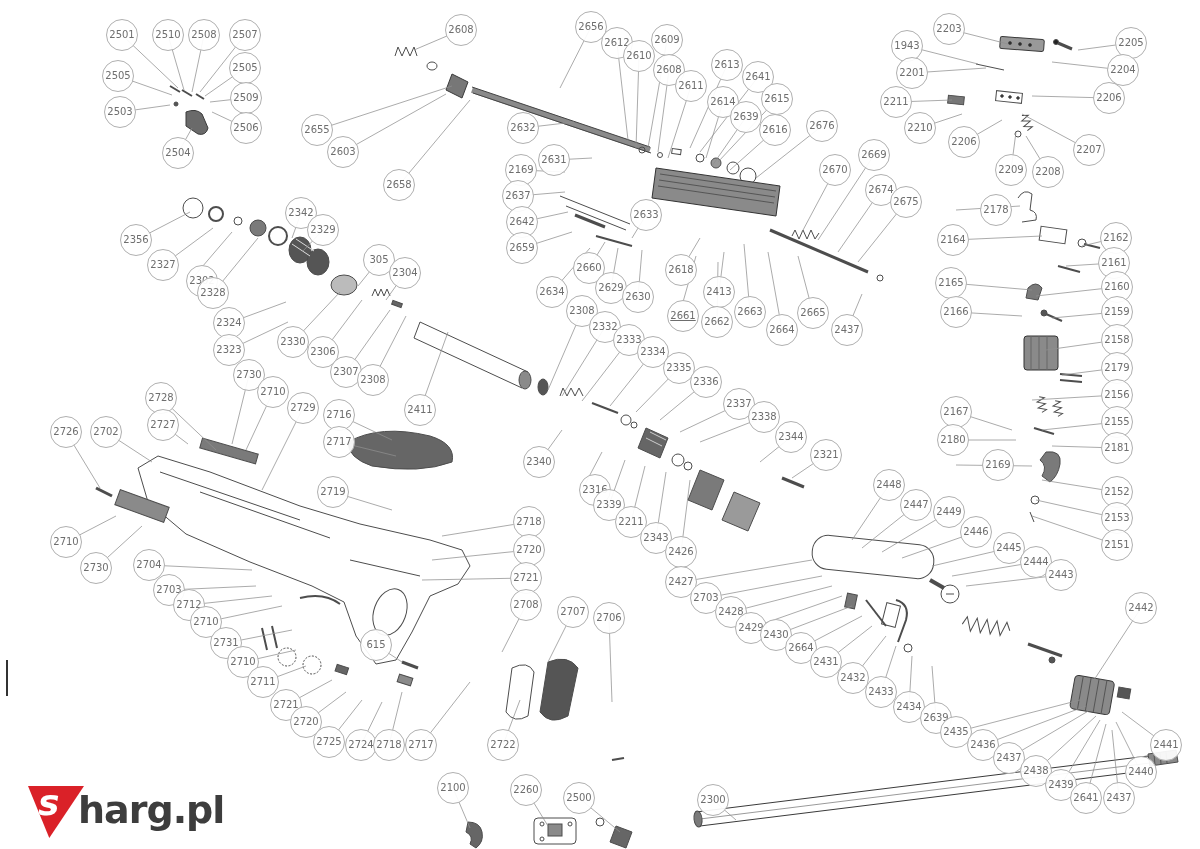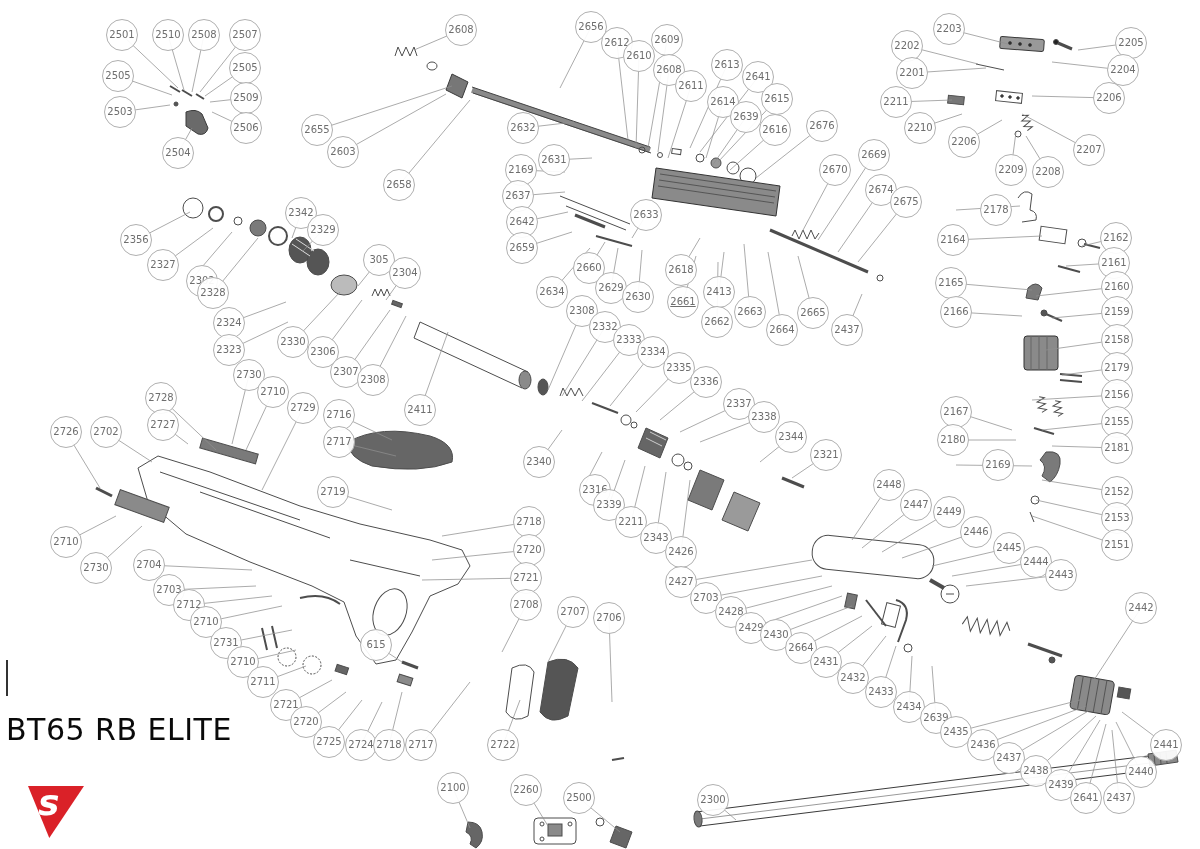--- a/index.html
+++ b/index.html
@@ -417,28 +417,28 @@
       <div class="callout" style="left: 890px; top: 186px;">2675</div>
       <div class="callout" style="left: 506px; top: 206px;">2642</div>
       <div class="callout" style="left: 630px; top: 199px;">2633</div>
       <div class="callout" style="left: 506px; top: 232px;">2659</div>
       <div class="callout" style="left: 573px; top: 252px;">2660</div>
       <div class="callout" style="left: 665px; top: 254px;">2618</div>
       <div class="callout" style="left: 703px; top: 276px;">2413</div>
       <div class="callout" style="left: 536px; top: 276px;">2634</div>
       <div class="callout" style="left: 595px; top: 272px;">2629</div>
       <div class="callout" style="left: 622px; top: 281px;">2630</div>
-      <div class="callout" style="left: 667px; top: 286px; text-decoration: underline;">2661</div>
+      <div class="callout" style="left: 667px; top: 300px; text-decoration: underline;">2661</div>
       <div class="callout" style="left: 701px; top: 306px;">2662</div>
       <div class="callout" style="left: 734px; top: 296px;">2663</div>
       <div class="callout" style="left: 766px; top: 314px;">2664</div>
       <div class="callout" style="left: 797px; top: 297px;">2665</div>
       <div class="callout" style="left: 831px; top: 314px;">2437</div>
       <div class="callout" style="left: 933px; top: 13px;">2203</div>
-      <div class="callout" style="left: 891px; top: 30px;">2202</div>
+      <div class="callout" style="left: 891px; top: 30px;">1943</div>
       <div class="callout" style="left: 1115px; top: 27px;">2205</div>
       <div class="callout" style="left: 1107px; top: 54px;">2204</div>
       <div class="callout" style="left: 896px; top: 57px;">2201</div>
       <div class="callout" style="left: 880px; top: 86px;">2211</div>
       <div class="callout" style="left: 1093px; top: 82px;">2206</div>
       <div class="callout" style="left: 904px; top: 112px;">2210</div>
       <div class="callout" style="left: 948px; top: 126px;">2206</div>
       <div class="callout" style="left: 1073px; top: 134px;">2207</div>
       <div class="callout" style="left: 995px; top: 154px;">2209</div>
       <div class="callout" style="left: 1032px; top: 156px;">2208</div>
@@ -554,21 +554,21 @@
       <div class="callout" style="left: 1125px; top: 756px;">2440</div>
       <div class="callout" style="left: 1150px; top: 729px;">2441</div>
       <div class="callout" style="left: 437px; top: 772px;">2100</div>
       <div class="callout" style="left: 510px; top: 774px;">2260</div>
       <div class="callout" style="left: 563px; top: 782px;">2500</div>
       <div class="callout" style="left: 697px; top: 784px;">2300</div>
     </div>
 
   <div id="left-tick"></div>
 
-  <div id="model-title">BT65 RB ELITE</div>
 
   <div id="brand">
     <div class="tri">
       <span>s</span>
     </div>
+    <div class="rest">harg.pl</div>
   </div>
 
 </div>
 
 </body></html>

